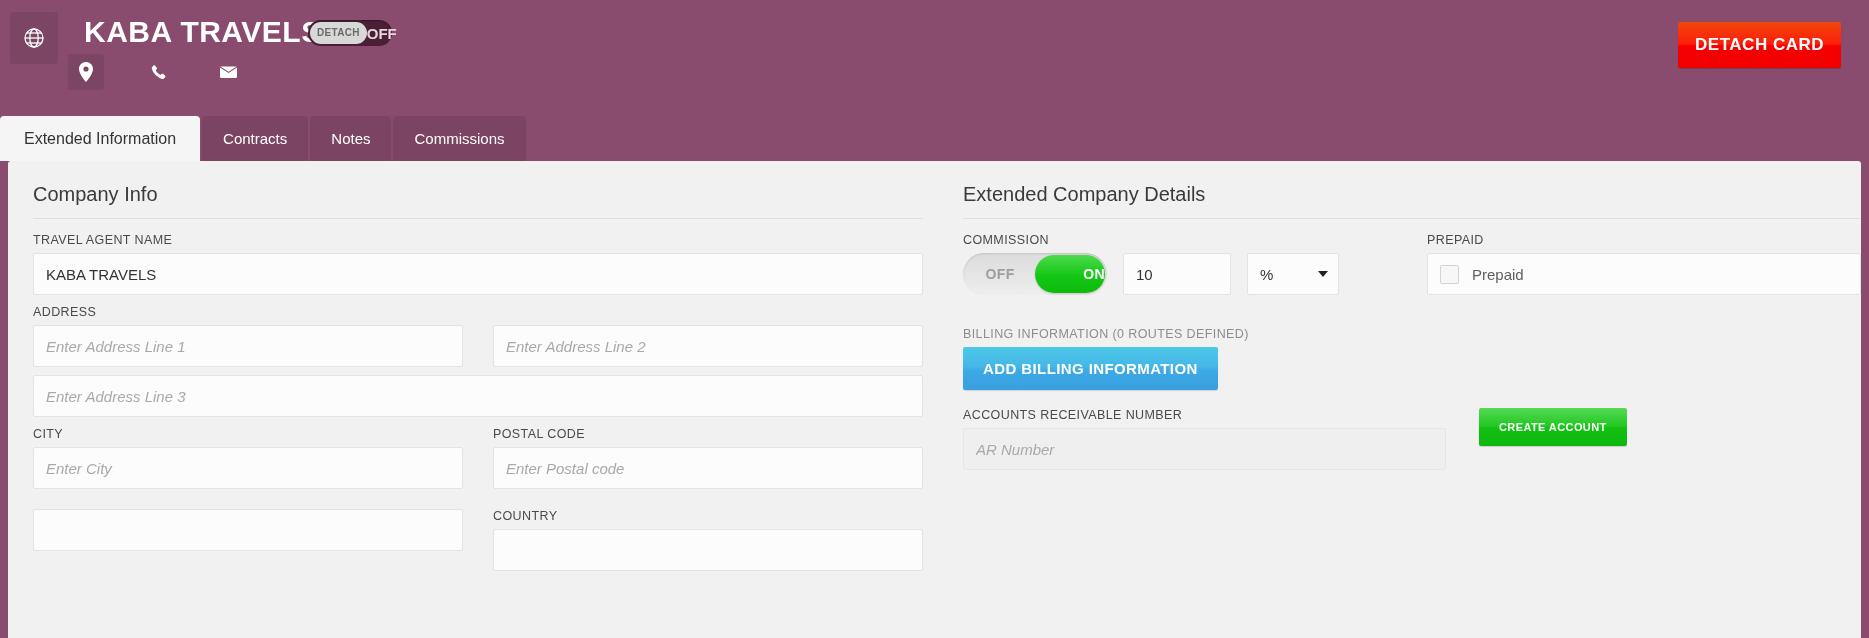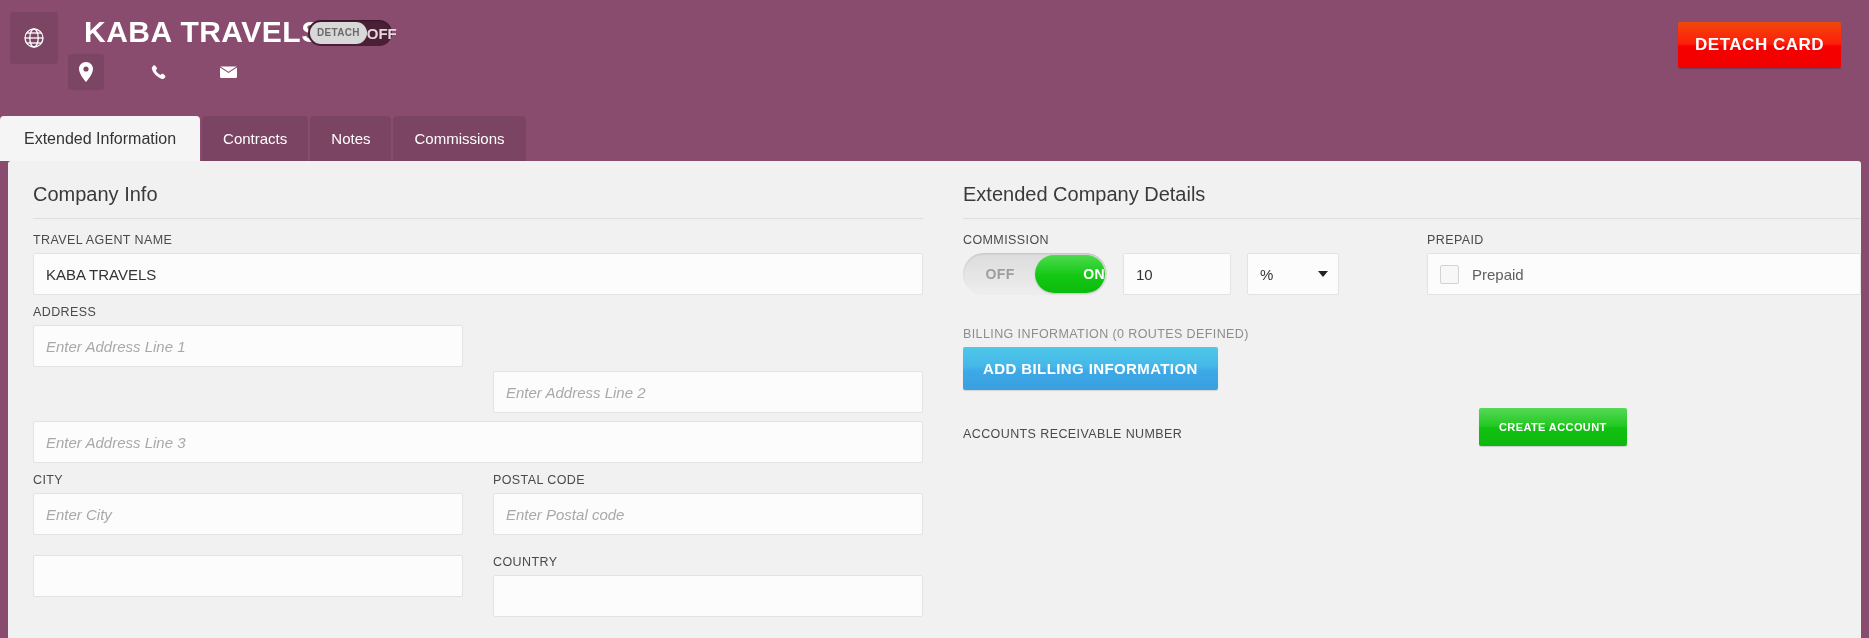--- a/index.html
+++ b/index.html
@@ -333,21 +333,21 @@
     letter-spacing: 0.4px;
     padding: 13px 20px;
     cursor: pointer;
     font-family: "Liberation Sans", sans-serif;
     box-shadow: 0 1px 1px rgba(0,0,0,0.15);
     white-space: nowrap;
   }
 
   .ar-row {
     display: flex;
-    align-items: flex-end;
+    align-items: flex-start;
     gap: 33px;
   }
   .ar-left { flex: 1; }
   .ar-right { width: 382px; padding-bottom: 1px; }
 
   .spacer-12 { height: 12px; }
   .spacer-8 { height: 8px; }
 </style>
 </head>
 <body>
@@ -413,21 +413,21 @@
         <div class="field-label">TRAVEL AGENT NAME</div>
         <input class="tinput" type="text" value="KABA TRAVELS" style="">
       </div>
 
       <div class="fieldgroup">
         <div class="field-label">ADDRESS</div>
         <div class="row" style="margin-bottom:8px;">
           <div class="fieldgroup" style="margin-bottom:0;">
             <input class="tinput" type="text" placeholder="Enter Address Line 1" style="">
           </div>
-          <div class="fieldgroup" style="margin-bottom:0;margin-top:46px;">
+          <div class="fieldgroup" style="margin-bottom:0;">
             <input class="tinput" type="text" placeholder="Enter Address Line 2" style="">
           </div>
         </div>
         <input class="tinput" type="text" placeholder="Enter Address Line 3" style="">
       </div>
 
       <div class="row">
         <div class="fieldgroup">
           <div class="field-label">CITY</div>
           <input class="tinput" type="text" placeholder="Enter City" style="">
@@ -482,20 +482,21 @@
       <div class="fieldgroup">
         <div class="field-label muted">BILLING INFORMATION (0 ROUTES DEFINED)</div>
         <button class="add-billing-btn">ADD BILLING INFORMATION</button>
       </div>
 
       <div class="spacer-8"></div>
 
       <div class="ar-row">
         <div class="ar-left">
           <div class="field-label">ACCOUNTS RECEIVABLE NUMBER</div>
+          <input class="tinput disabled" type="text" placeholder="AR Number" style="">
         </div>
         <div class="ar-right">
           <button class="create-account-btn">CREATE ACCOUNT</button>
         </div>
       </div>
     </div>
 
   </div>
 </div>
 

